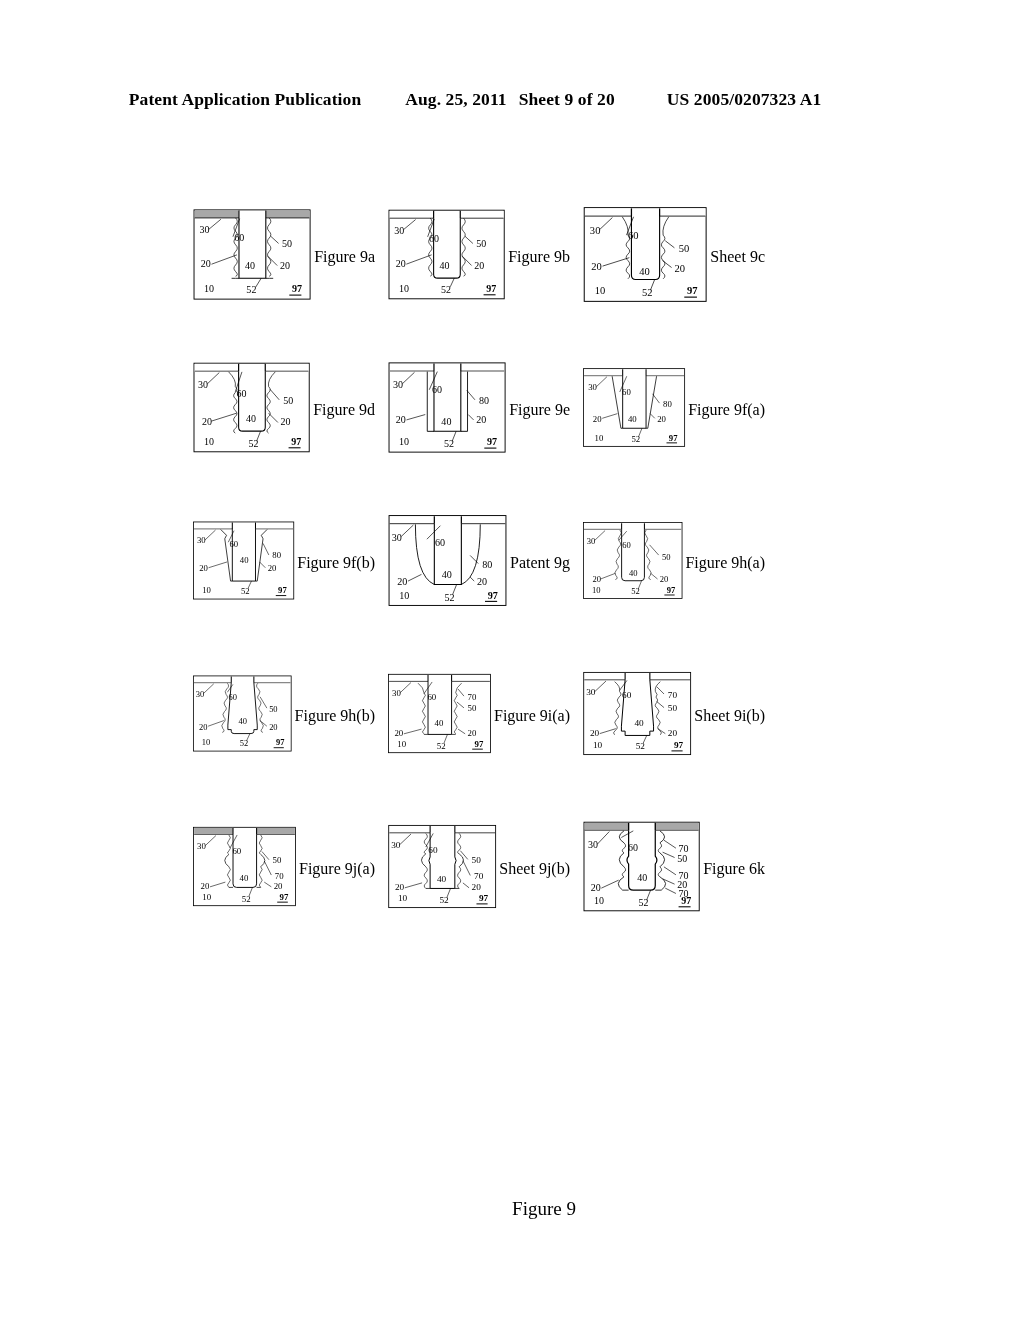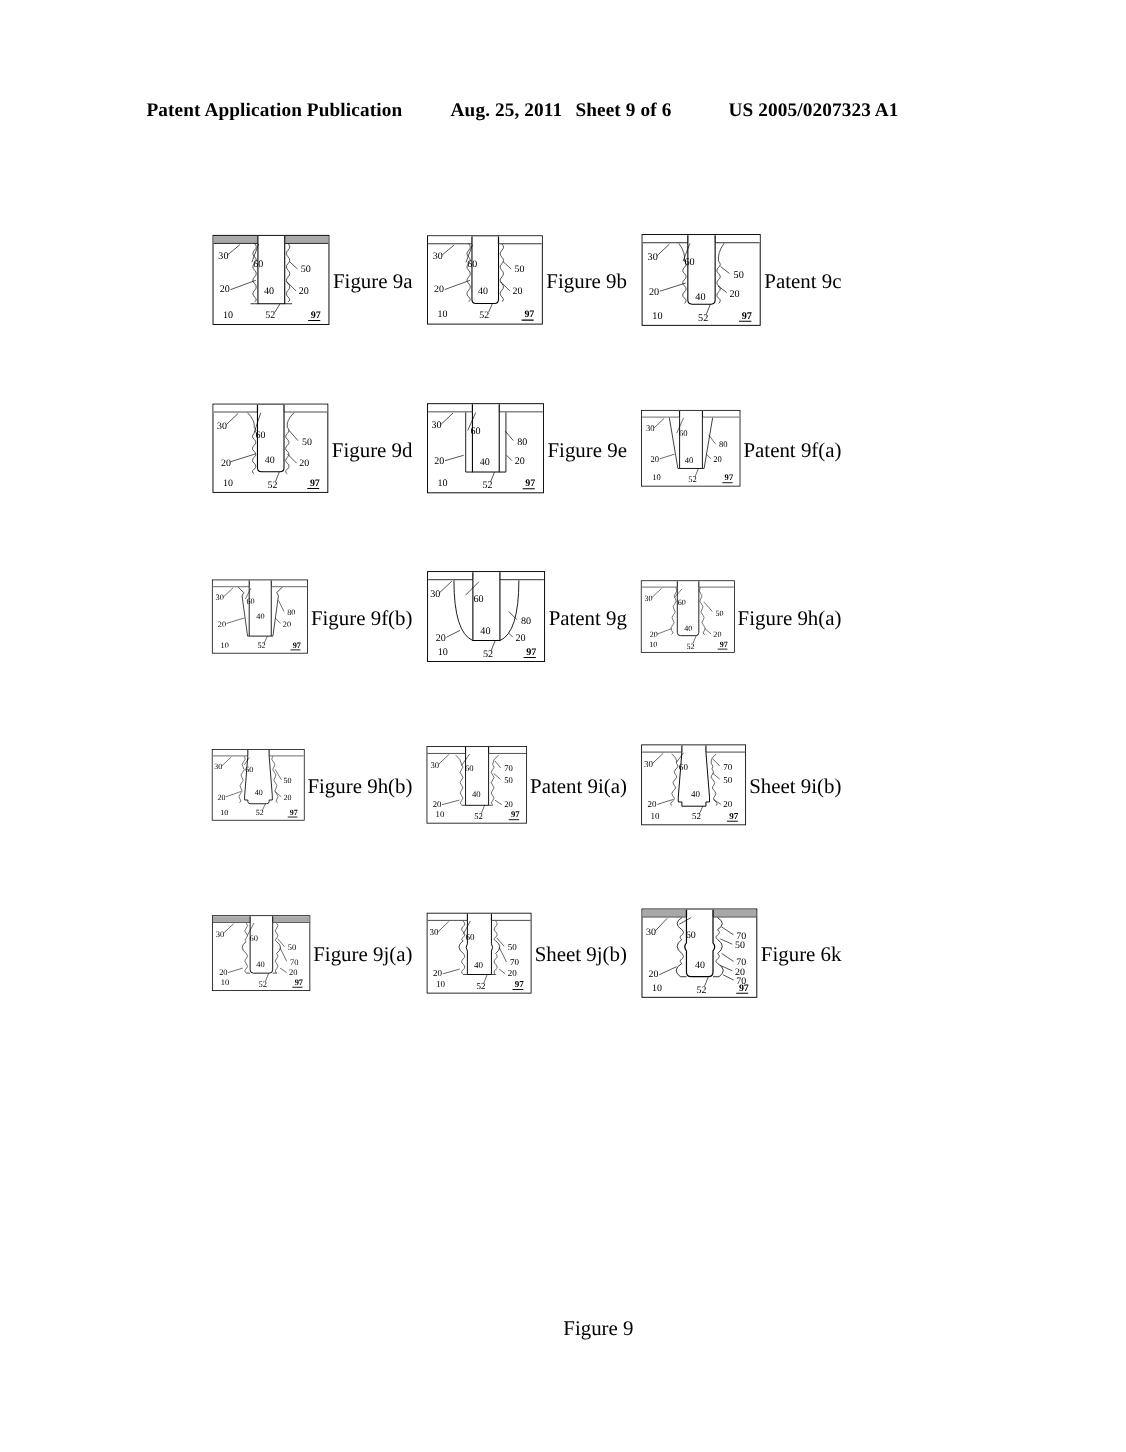--- a/index.html
+++ b/index.html
@@ -56,21 +56,21 @@
     flex-direction: row;
     align-items: center;
   }
   .fig-cell:last-child { margin-right: 0; }
   .fig-art {
     width: 185px;
     height: 143px;
     display: block;
   }
   .fig-caption {
-    font-size: 19px;
+    font-size: 16px;
     margin-top: 5px;
     line-height: 1.1;
     text-align: right;
     white-space: nowrap;
   }
 
   
   #main-caption {
     position: absolute;
     left: 0;
@@ -93,21 +93,21 @@
   }
 </style>
 </head>
 <body>
 
 <div id="page-header">
   <span class="hdr-seg">Patent Application Publication</span>
   <span class="gap-a"></span>
   <span class="hdr-seg">Aug. 25, 2011</span>
   <span class="gap-b"></span>
-  <span class="hdr-seg">Sheet 9 of 6</span>
+  <span class="hdr-seg">Sheet 9 of 20</span>
   <span class="gap-c"></span>
   <span class="hdr-seg">US 2005/0207323 A1</span>
 </div>
 
 <div id="figure-grid">
 
   <div class="fig-row">
 
     <div class="fig-cell">
       <svg class="fig-art" viewBox="0 0 185 143">
@@ -212,21 +212,21 @@
             <text x="68" y="50">60</text>
             <text x="140" y="68">50</text>
             <text x="16" y="93">20</text>
             <text x="84" y="101">40</text>
             <text x="134" y="96">20</text>
             <text x="21" y="128">10</text>
             <text x="88" y="131">52</text>
             <text x="152" y="128" class="num97">97</text>
           </g>
       </svg>
-      <div class="fig-caption">Patent 9c</div>
+      <div class="fig-caption">Sheet 9c</div>
     </div>
   </div>
 
   <div class="fig-row">
 
     <div class="fig-cell">
       <svg class="fig-art" viewBox="0 0 185 143">
         <rect x="6" y="5" width="173" height="133" fill="none" stroke="#000" stroke-width="1.4"></rect>
         <rect x="7" y="6" width="66" height="11" fill="#ffffff" stroke="none"></rect>
         <rect x="113" y="6" width="65" height="11" fill="#ffffff" stroke="none"></rect>
@@ -321,21 +321,21 @@
             <text x="72" y="50">60</text>
             <text x="142" y="70">80</text>
             <text x="22" y="96">20</text>
             <text x="82" y="97">40</text>
             <text x="132" y="96">20</text>
             <text x="25" y="128">10</text>
             <text x="88" y="131">52</text>
             <text x="152" y="128" class="num97">97</text>
           </g>
       </svg>
-      <div class="fig-caption">Patent 9f(a)</div>
+      <div class="fig-caption">Figure 9f(a)</div>
     </div>
   </div>
 
   <div class="fig-row">
 
     <div class="fig-cell">
       <svg class="fig-art" viewBox="0 0 185 143">
         <rect x="6" y="5" width="173" height="133" fill="none" stroke="#000" stroke-width="1.4"></rect>
         <line x1="7" y1="17" x2="73" y2="17" stroke="#888" stroke-width="2.2"></line>
         <line x1="113" y1="17" x2="178" y2="17" stroke="#888" stroke-width="2.2"></line>
@@ -499,21 +499,21 @@
             <text x="140" y="48">70</text>
             <text x="140" y="68">50</text>
             <text x="16" y="110">20</text>
             <text x="84" y="92">40</text>
             <text x="140" y="110">20</text>
             <text x="21" y="128">10</text>
             <text x="88" y="131">52</text>
             <text x="152" y="128" class="num97">97</text>
           </g>
       </svg>
-      <div class="fig-caption">Patent 9i(a)</div>
+      <div class="fig-caption">Figure 9i(a)</div>
     </div>
 
     <div class="fig-cell">
       <svg class="fig-art" viewBox="0 0 185 143">
         <rect x="6" y="5" width="173" height="133" fill="none" stroke="#000" stroke-width="1.4"></rect>
         <line x1="7" y1="17" x2="73" y2="17" stroke="#000" stroke-width="1.2"></line>
         <line x1="113" y1="17" x2="178" y2="17" stroke="#000" stroke-width="1.2"></line>
         <line x1="73" y1="6" x2="73" y2="17" stroke="#000" stroke-width="1.8"></line>
         <line x1="113" y1="6" x2="113" y2="17" stroke="#000" stroke-width="1.8"></line>
         <path d="M73,17 L67,92 L67,100 L73,100 L73,107 L113,107 L113,100 L119,100 L119,92 L113,17" fill="none" stroke="#000" stroke-width="1.6"></path>

